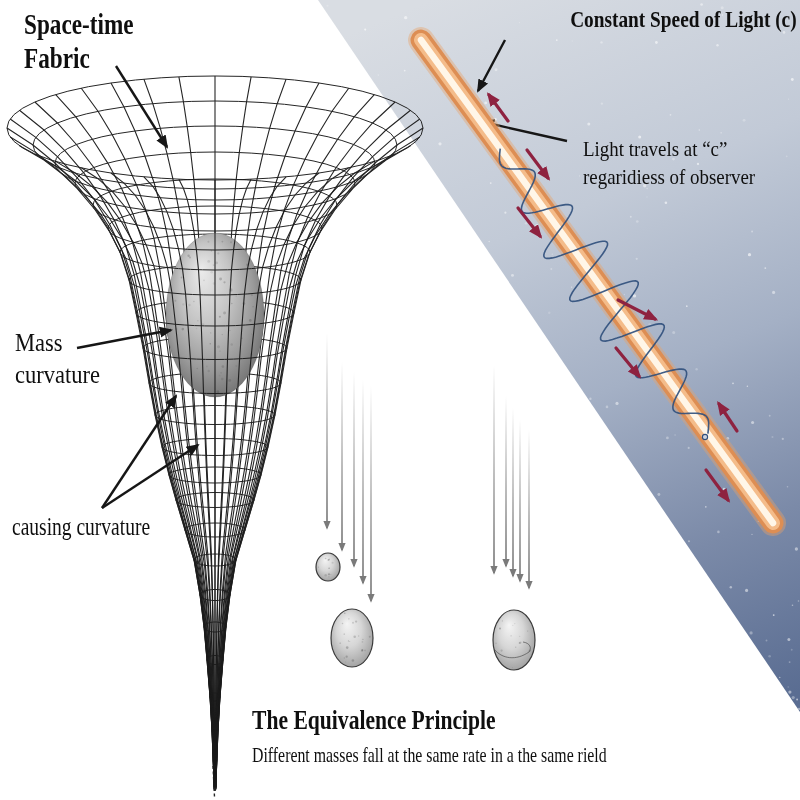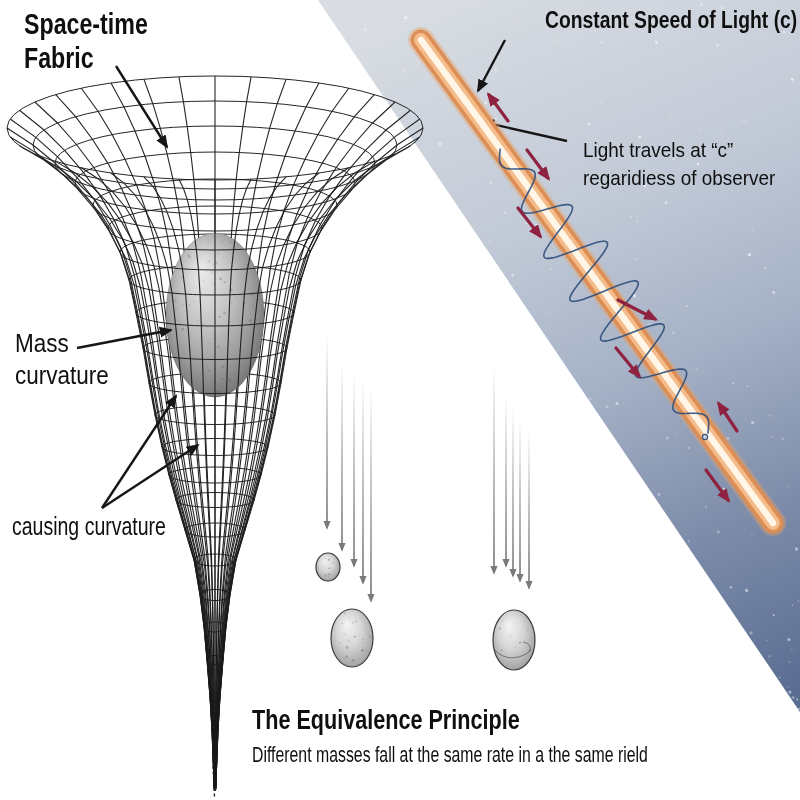--- a/index.html
+++ b/index.html
@@ -1,17 +1,17 @@
 <!DOCTYPE html>
 <html><head>
 <meta charset="utf-8">
 <style>
   html,body{margin:0;padding:0;background:#fff;}
   #stage{position:relative;width:800px;height:800px;overflow:hidden;background:#ffffff;
-         font-family:Liberation Sans, sans-serif;}
+         font-family:Liberation Serif, serif;}
   #diagram{position:absolute;left:0;top:0;}
   .lbl{position:absolute;color:#0f0f0f;white-space:nowrap;line-height:1.16;}
   .bold{font-weight:bold;}
   .cx80{transform:scaleX(0.80);transform-origin:0 0;}
   .cx84r{transform:scaleX(0.84);transform-origin:100% 0;}
   .cx90{transform:scaleX(0.90);transform-origin:0 0;}
   .cx78{transform:scaleX(0.78);transform-origin:0 0;}
   .cx72{transform:scaleX(0.72);transform-origin:0 0;}
   #t-spacetime{left:24px;top:8px;font-size:29px;}
   #t-light-title{right:3px;top:7px;font-size:23px;}

